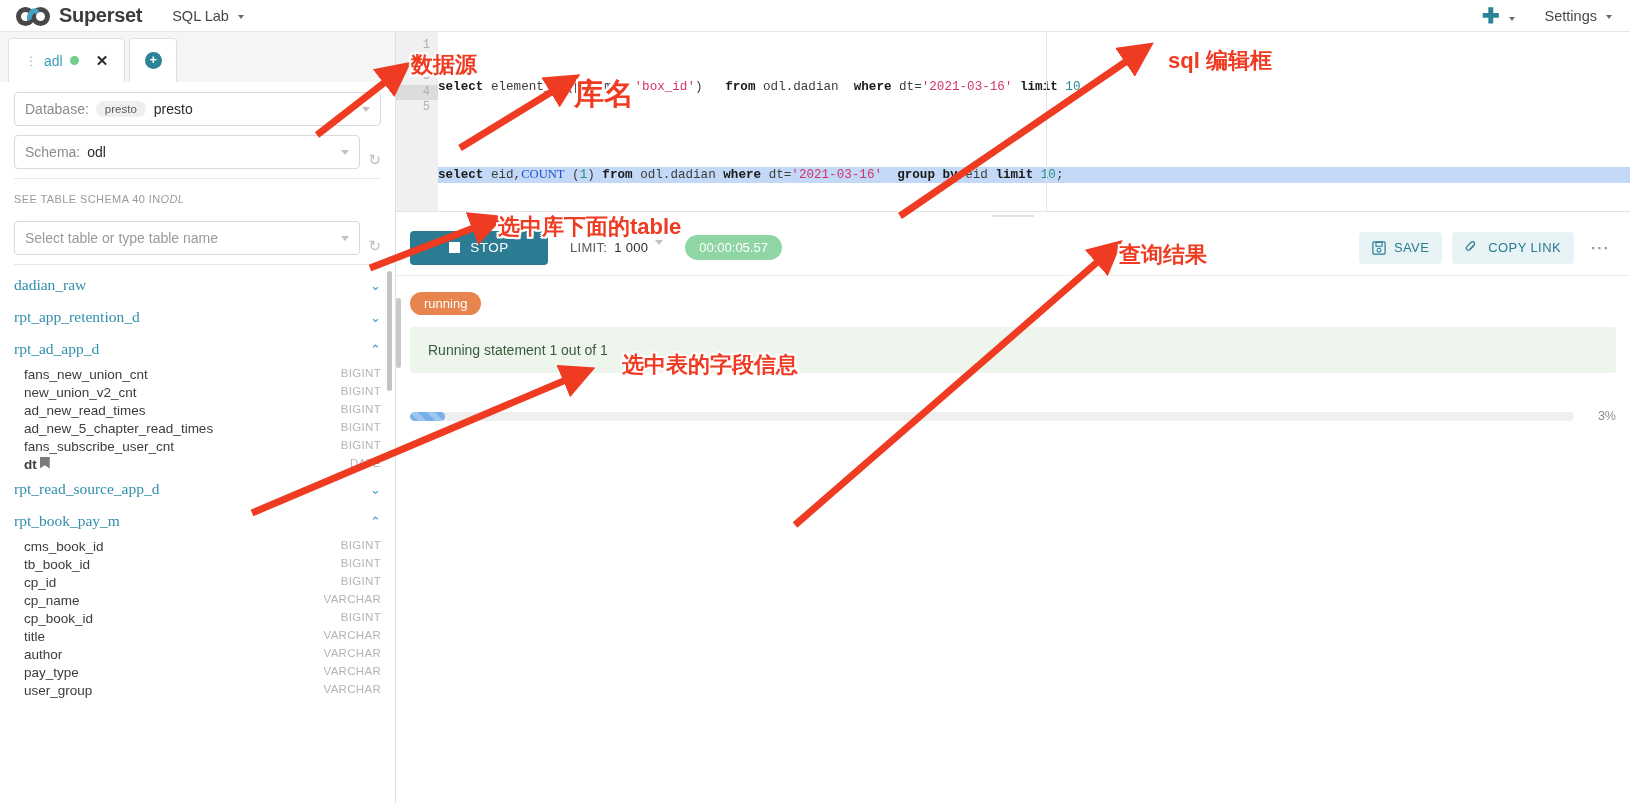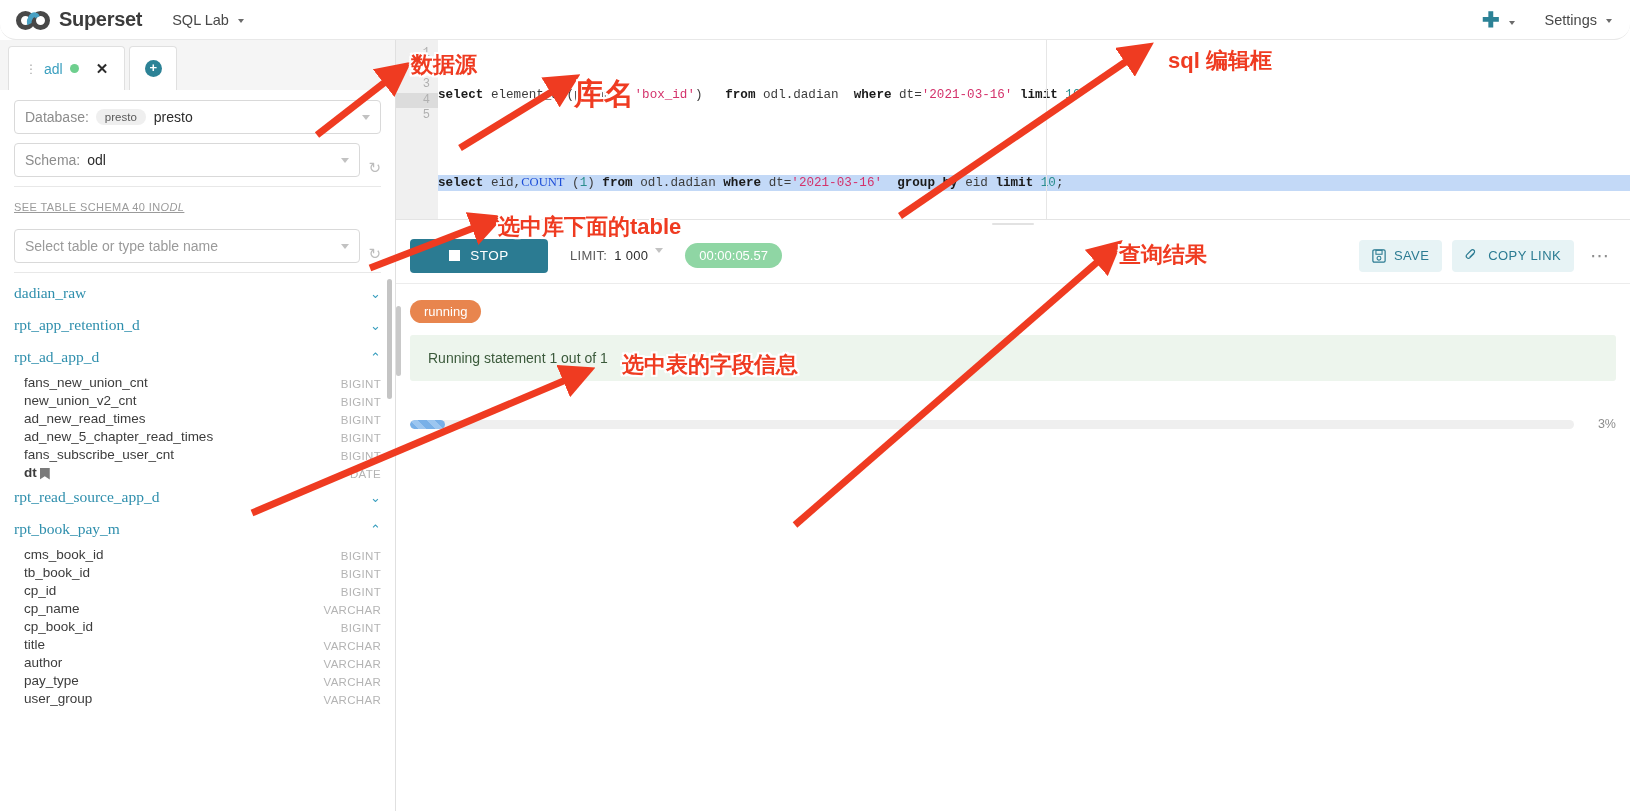--- a/index.html
+++ b/index.html
@@ -6,22 +6,22 @@
   html, body { margin:0; padding:0; }
   body {
     width:1630px; height:811px;
     font-family:"Liberation Sans", sans-serif;
     background:#fff; color:#484848;
     overflow:hidden; position:relative;
   }
 
   
   #navbar {
-    height:40px; background:#fff; border-bottom:1px solid #e8e8e8;
-    display:flex; align-items:center; padding:0 16px; position:relative; z-index:5;border-radius:16px;
+    height:32px; background:#fff; border-bottom:1px solid #e8e8e8;
+    display:flex; align-items:center; padding:0 16px; position:relative; z-index:5;
   }
   .brand { display:flex; align-items:center; gap:9px; margin-right:28px; }
   .logo-mark { width:34px; height:20px; position:relative; }
   .logo-mark .ring { position:absolute; top:1px; width:19px; height:19px; border-radius:50%;
       border:5px solid #484848; }
   .logo-mark .ring.left { left:0; }
   .logo-mark .ring.right { right:0; border-color:#484848; }
   .logo-mark .blue { position:absolute; left:11px; top:2px; width:13px; height:17px;
       border-radius:50%; border:5px solid transparent; border-top-color:#48a1c4;
       border-left-color:#48a1c4; transform:rotate(20deg); }
@@ -60,28 +60,28 @@
   .sel-label { color:#8c8c8c; margin-right:7px; }
   .db-badge { background:#efefef; color:#5a5a5a; font-size:11.5px; border-radius:9px;
      padding:2px 9px; margin-right:8px; }
   .sel-value { color:#2c2c2c; }
   .sel-caret { margin-left:auto; width:0;height:0;
      border-left:4px solid transparent;border-right:4px solid transparent;
      border-top:5px solid #c2c2c2;}
   .refresh-ic { color:#bdbdbd; font-size:15px; cursor:pointer; }
 
   .divider { height:1px; background:#e8e8e8; margin:9px 0 0 0; }
-  .schema-note { font-size:11px; color:#9a9a9a; letter-spacing:.4px; padding:14px 14px 8px 14px;text-decoration:underline;}
+  .schema-note { font-size:11px; color:#9a9a9a; letter-spacing:.4px; padding:14px 14px 8px 14px;}
   .schema-note i { font-style:italic; }
 
   #tablelist { flex:1; overflow:hidden; position:relative; padding-top:4px;}
   .tbl-head { display:flex; align-items:center; padding:7px 14px; cursor:pointer; }
   .tbl-name { color:#2f8fad; font-size:15.5px;font-family:Liberation Serif, serif; }
   .chev { margin-left:auto; color:#3a9fbf; font-size:13px; }
-  .col-row { display:flex; align-items:flex-end; padding:1.5px 14px 1.5px 24px; font-size:13.5px; }
+  .col-row { display:flex; align-items:flex-start; padding:1.5px 14px 1.5px 24px; font-size:13.5px; }
   .col-name { color:#3c3c3c; }
   .col-name.bold { font-weight:bold; }
   .col-type { margin-left:auto; color:#b4b4b4; font-size:11.5px; letter-spacing:.3px; }
   .flag-ic { display:inline-block; width:10px; height:12px; background:#7a7a7a;
      margin-left:3px; vertical-align:-2px;
      clip-path:polygon(0 0,100% 0,100% 100%,50% 72%,0 100%); }
   #listscroll { position:absolute; right:3px; top:6px; width:5px; height:120px;
      background:#c4c4c4; border-radius:3px; }
 
   

